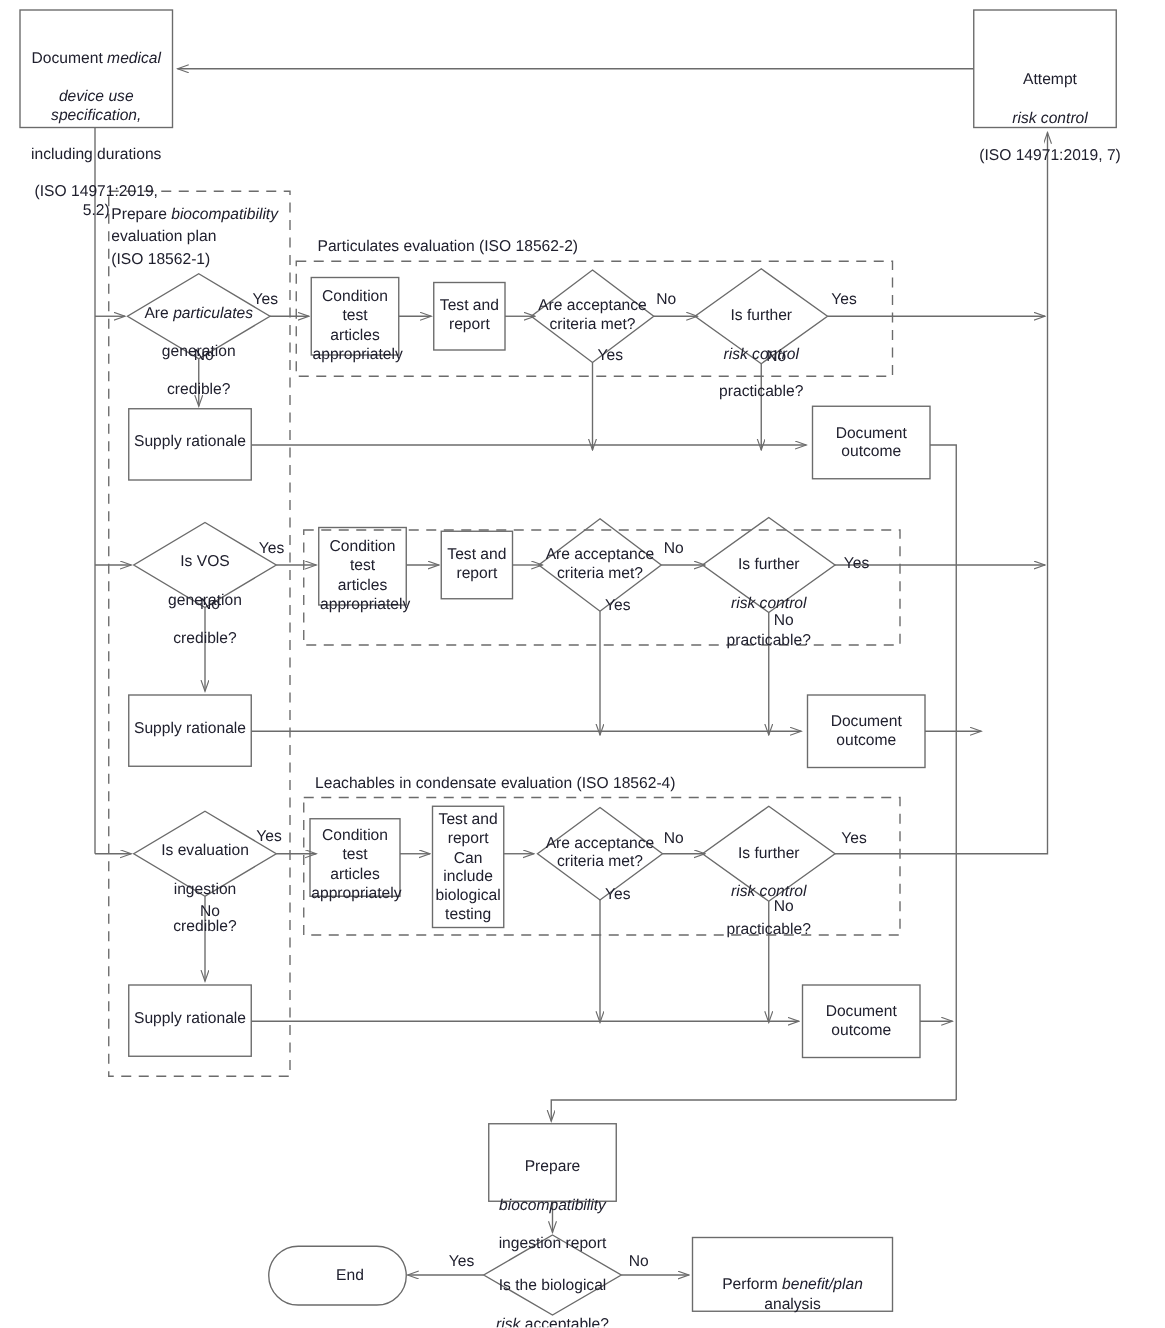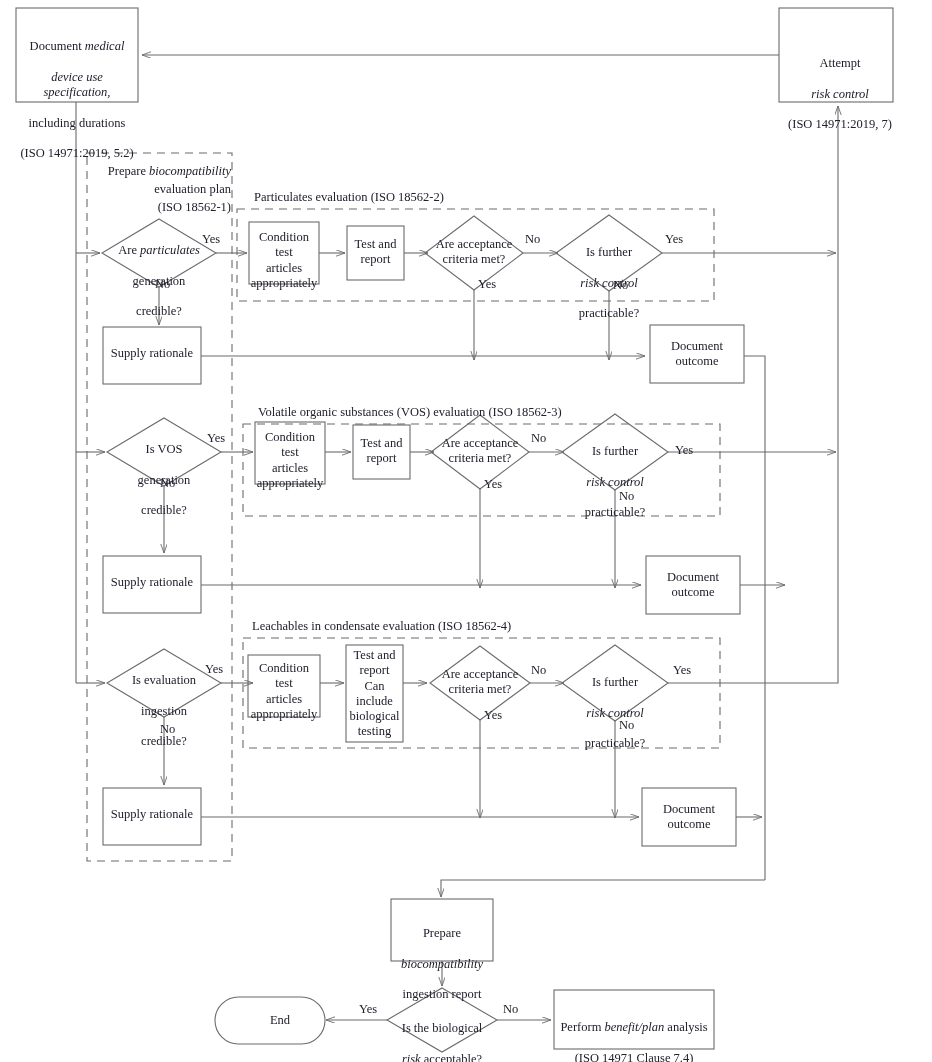--- a/index.html
+++ b/index.html
@@ -5,21 +5,21 @@
   html, body {
     margin: 0;
     padding: 0;
     background: #ffffff;
   }
   #canvas {
     position: relative;
     width: 932px;
     height: 1062px;
     background: #ffffff;
-    font-family: Liberation Serif, serif;
+    font-family: Liberation Sans, sans-serif;
     color: #1a1a2e;
     overflow: hidden;
   }
   #canvas svg {
     position: absolute;
     left: 0;
     top: 0;
   }
   .lbl {
     position: absolute;
@@ -38,21 +38,21 @@
     white-space: nowrap;
   }
   .edge-lbl {
     position: absolute;
     font-size: 12.5px;
     color: #20202e;
     white-space: nowrap;
   }
   .plan-title {
     position: absolute;
-    text-align: right;
+    text-align: left;
     font-size: 12.5px;
     line-height: 1.45;
     color: #20202e;
   }
 </style>
 </head>
 <body>
 
 <div id="canvas">
 
@@ -205,21 +205,20 @@
   <div class="edge-lbl" style="left:155px; top:277px;">No</div>
   <div class="edge-lbl" style="left:525px; top:232px;">No</div>
   <div class="edge-lbl" style="left:478px; top:277px;">Yes</div>
   <div class="edge-lbl" style="left:665px; top:232px;">Yes</div>
   <div class="edge-lbl" style="left:613px; top:278px;">No</div>
 
   <div class="lbl" style="left:104px; top:346px; width:96px;">Supply rationale</div>
   <div class="lbl" style="left:651px; top:339px; width:92px;">Document
 outcome</div>
 
-  <div class="grp-title" style="left:258px; top:405px;">Volatile organic substances (VOS) evaluation  (ISO 18562-3)</div>
 
   <div class="lbl" style="left:115px; top:427px; width:98px;">
     <span>Is VOS</span><br>
     <span>generation</span><br>
     <span>credible?</span>
   </div>
 
   <div class="lbl" style="left:256px; top:430px; width:68px;">Condition test
 articles
 appropriately</div>

